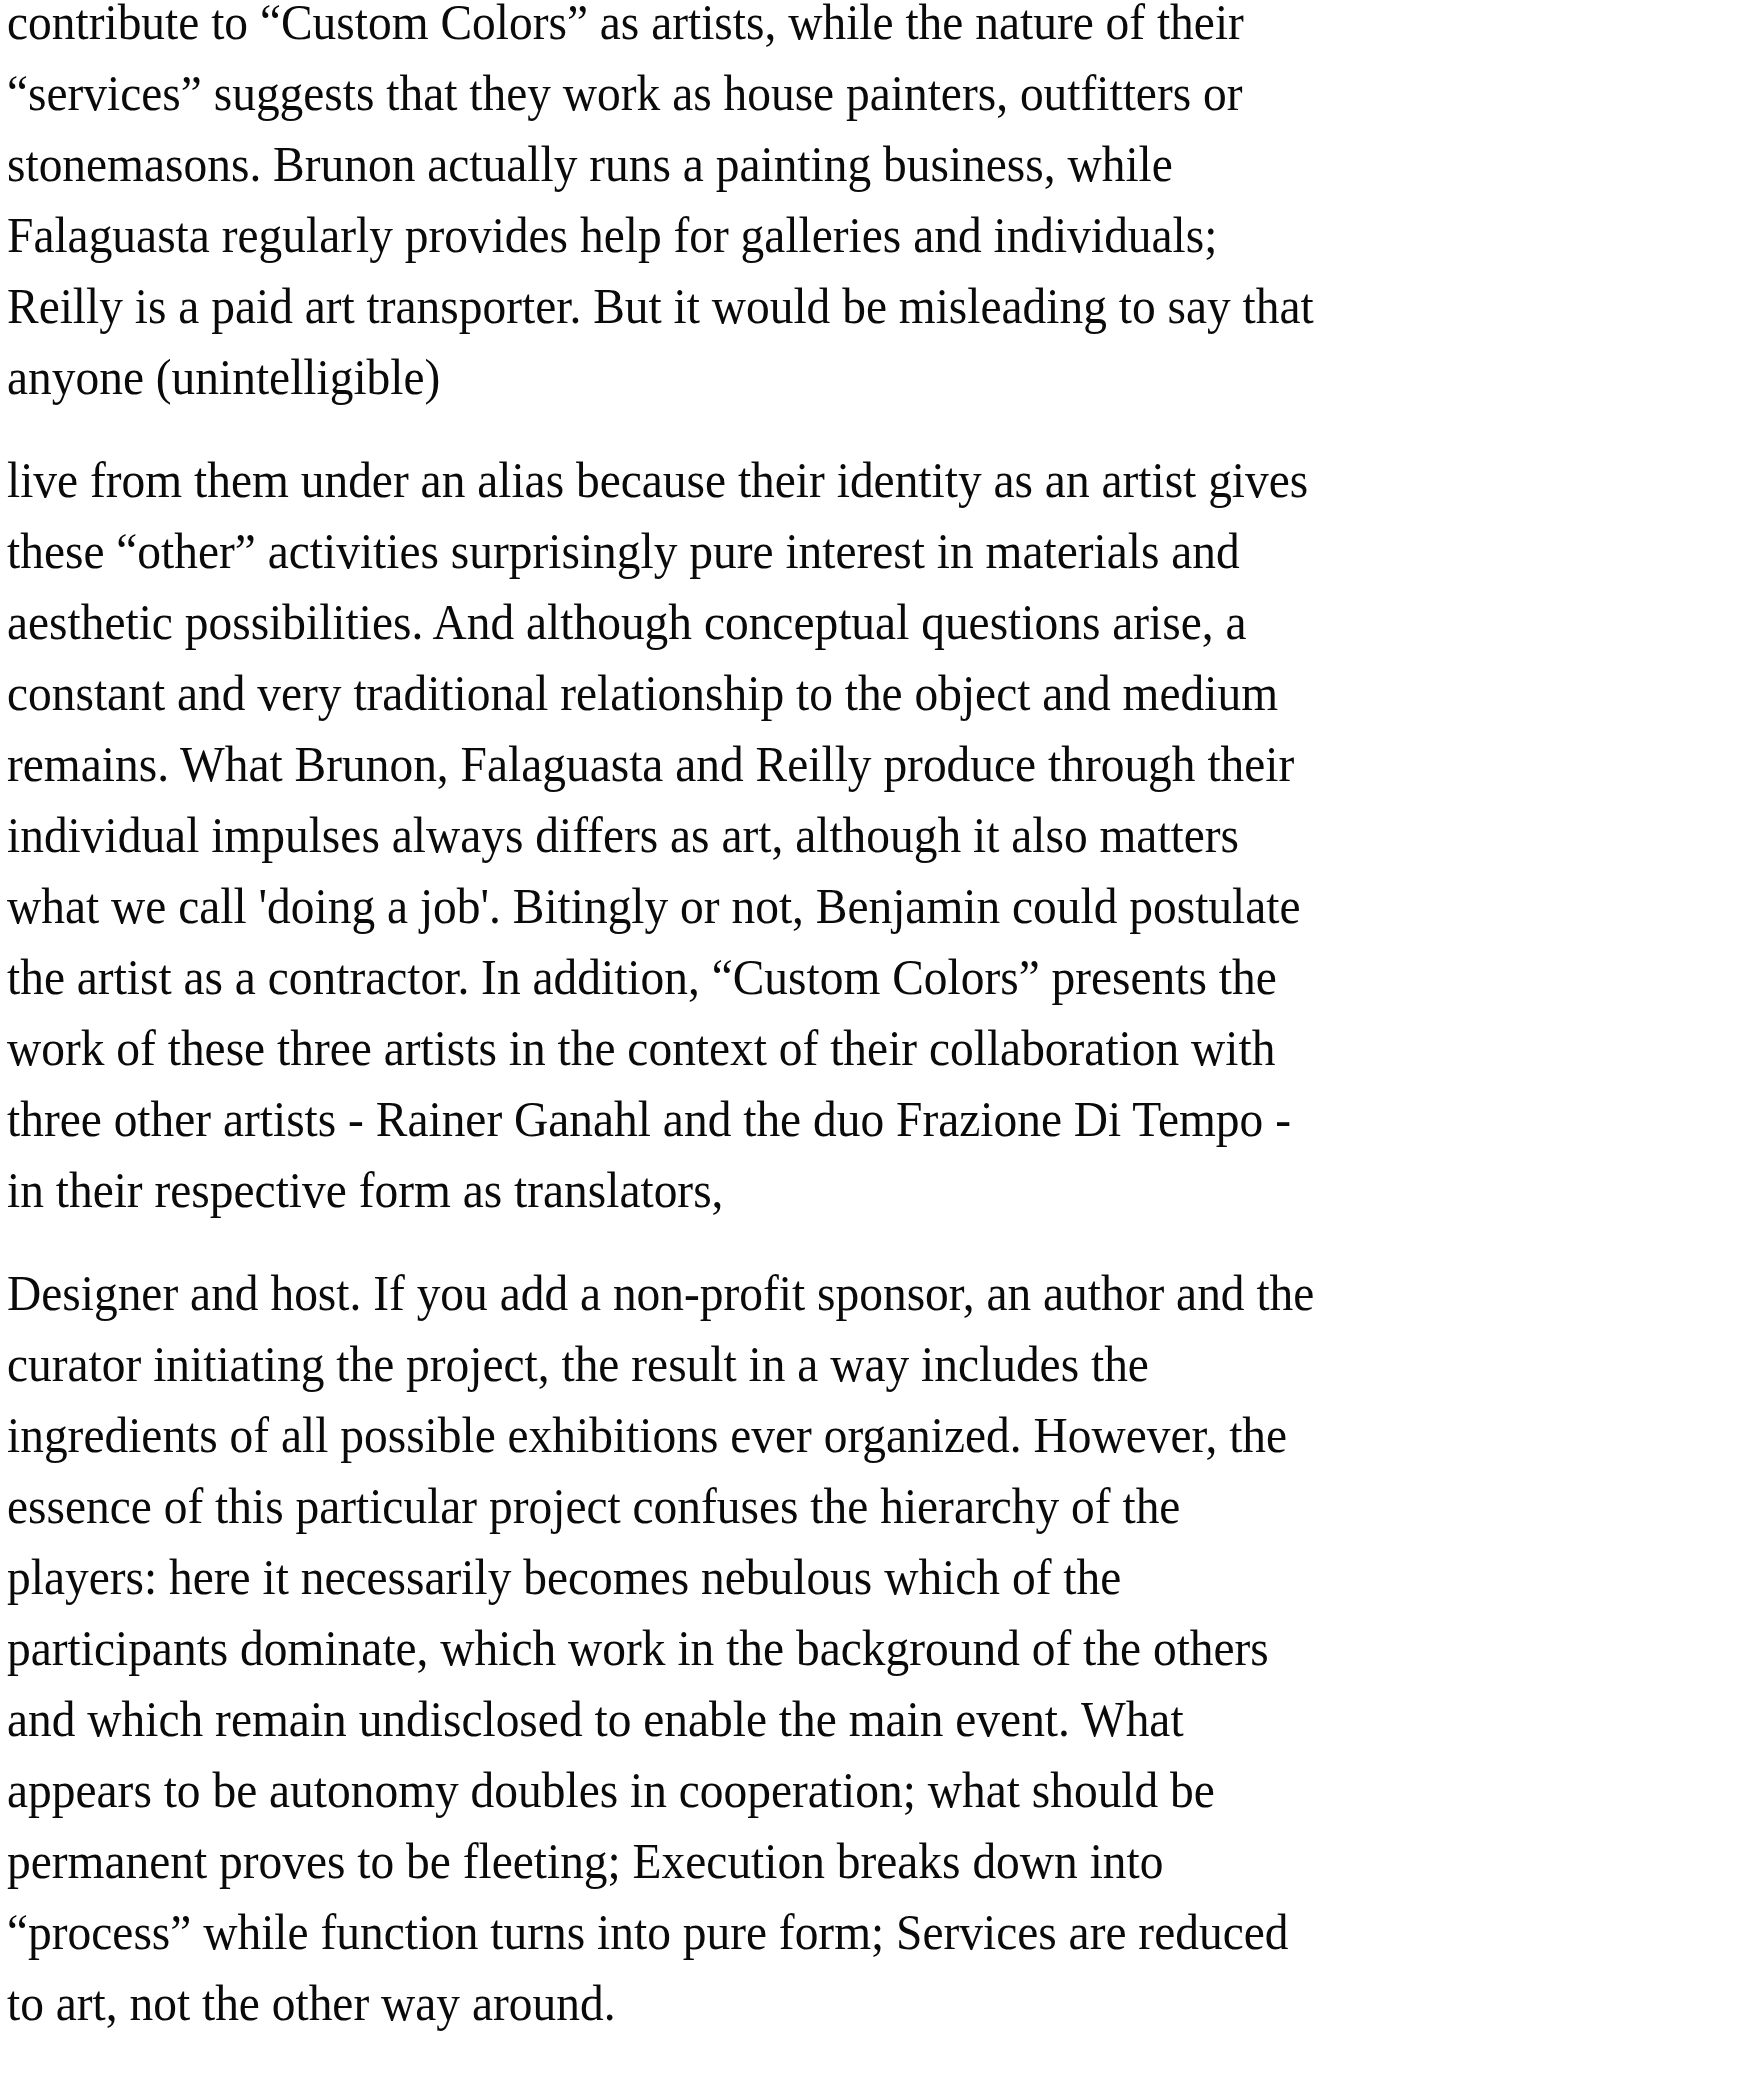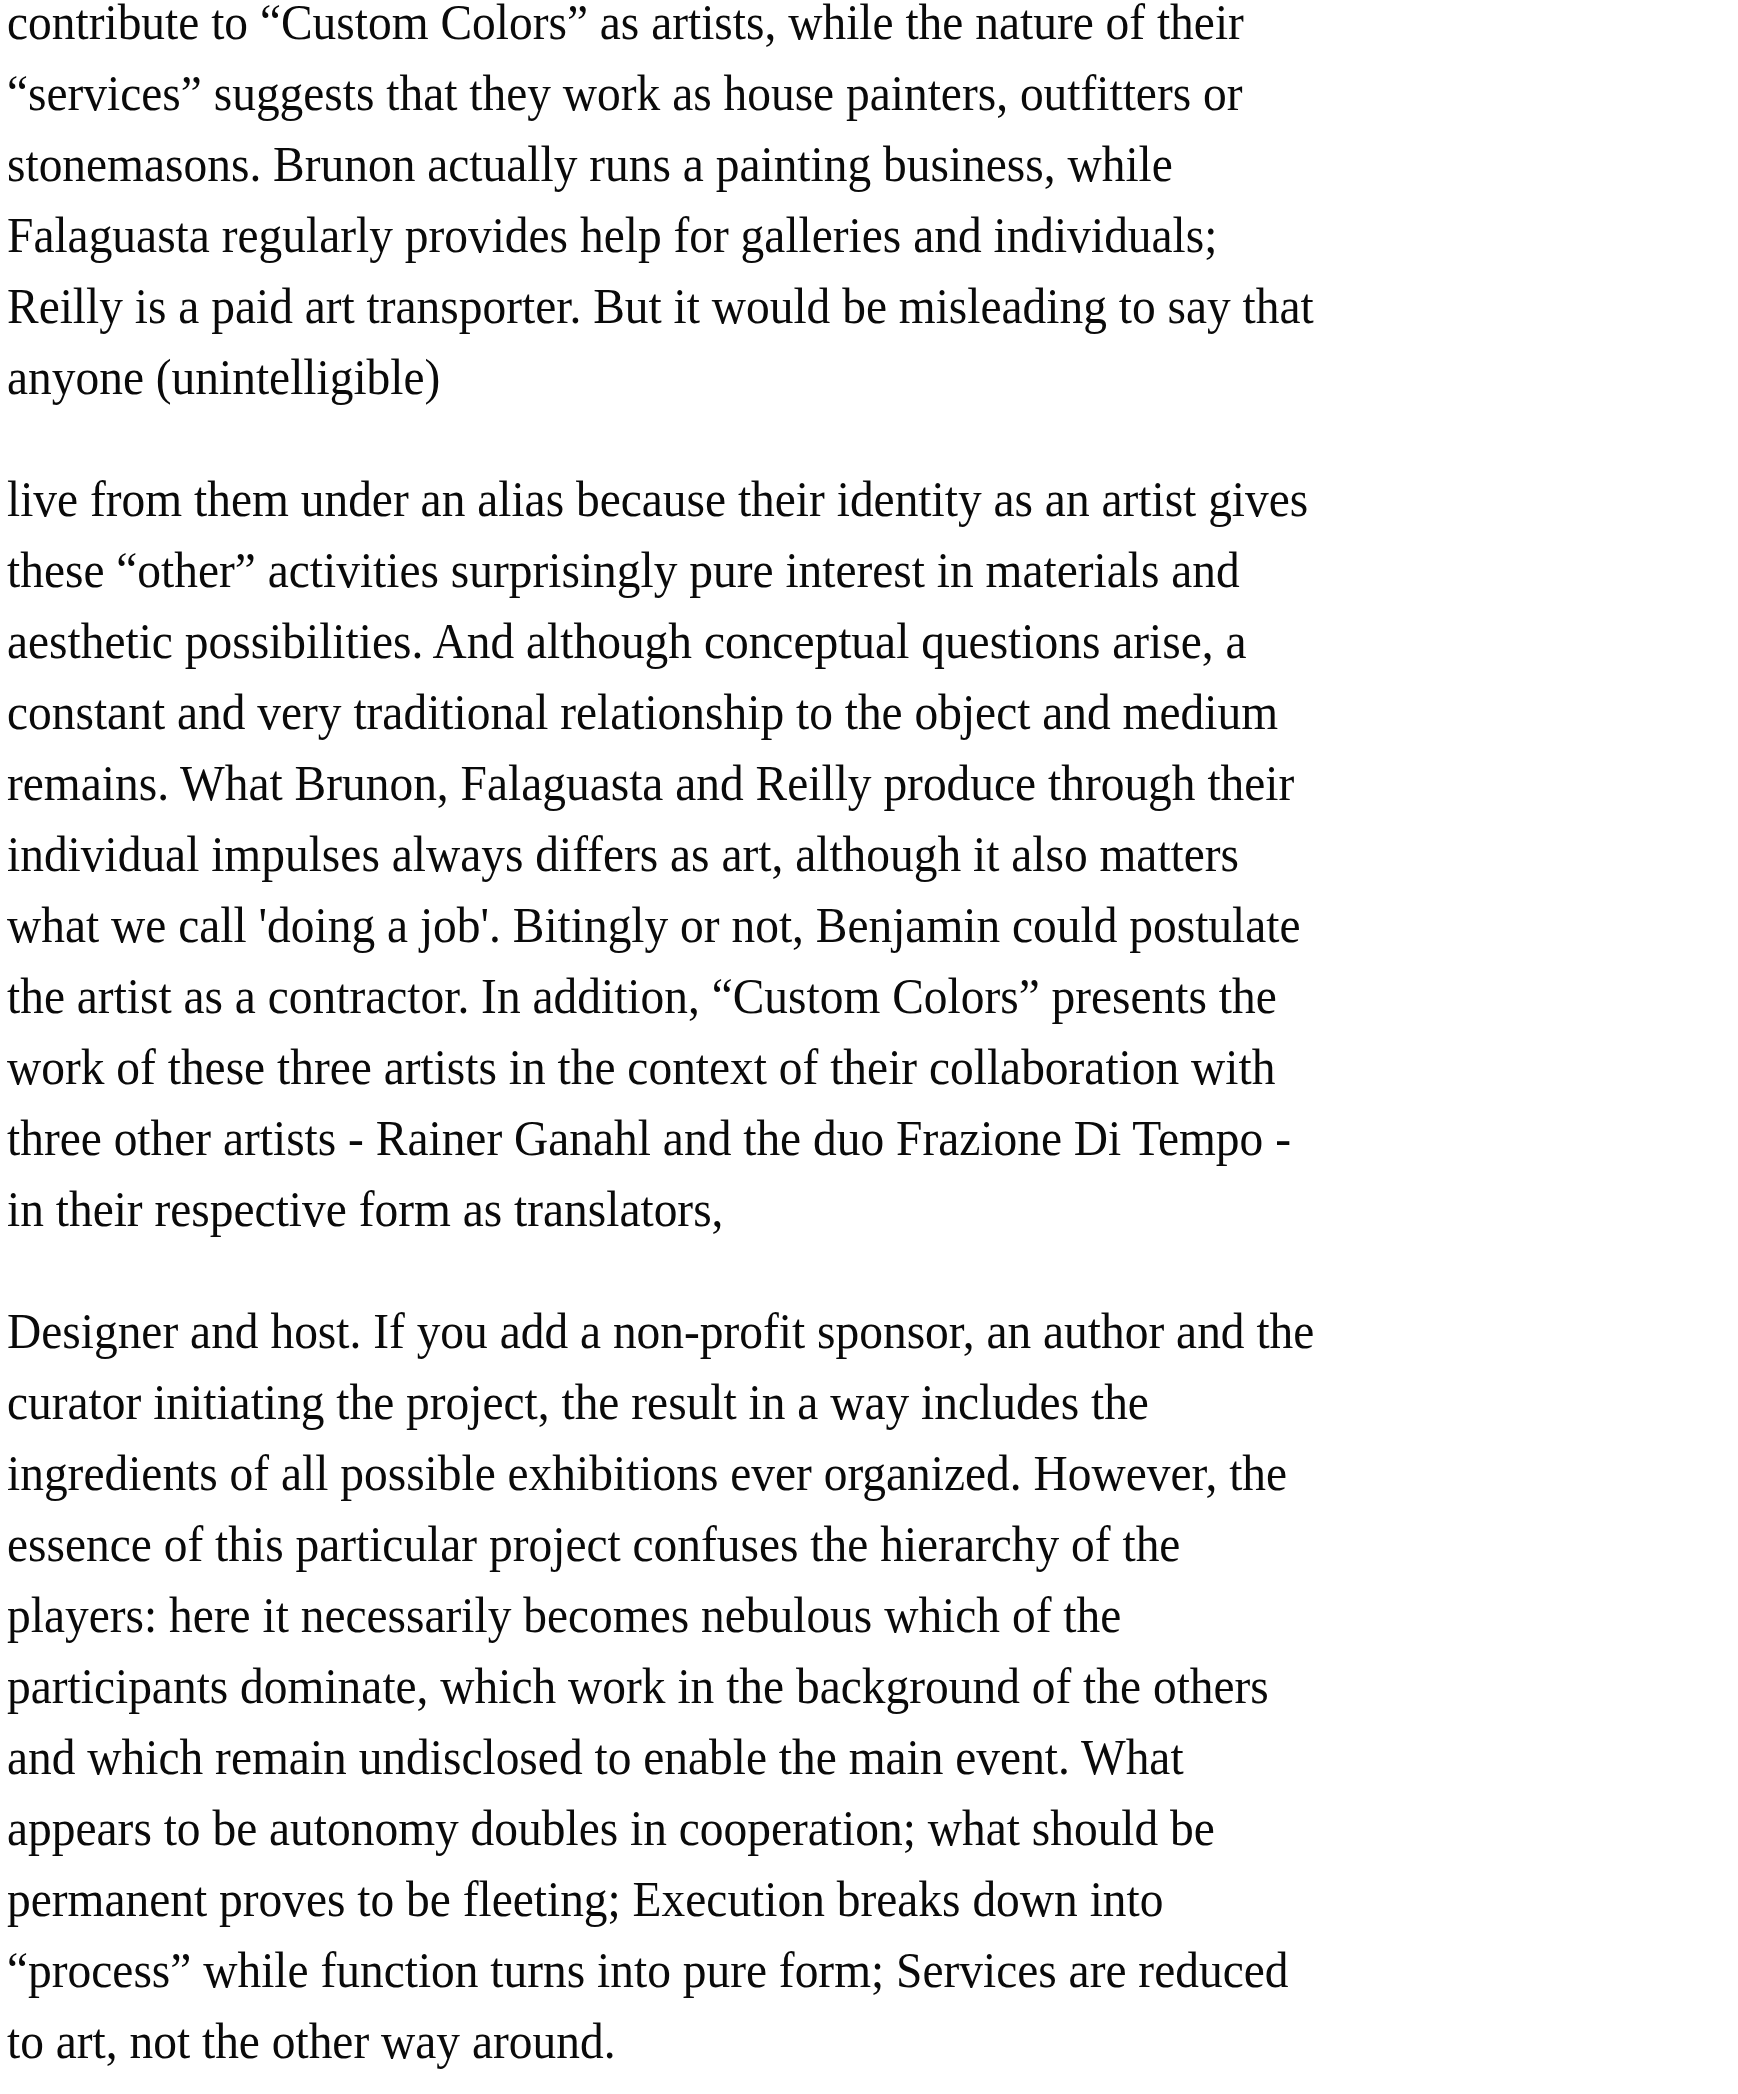--- a/index.html
+++ b/index.html
@@ -17,21 +17,21 @@
     font-size: 51px;
     line-height: 71px;
     color: #0a0a0a;
     padding-left: 7.4px;
     margin-top: -13px;
   }
   .paragraph {
     margin: 0;
   }
   .paragraph + .paragraph {
-    margin-top: 51px;
+    margin-top: 32px;
   }
   .line {
     white-space: pre;
     transform: scaleX(0.93);
     transform-origin: 0 0;
   }
 </style>
 </head>
 <body>
 

